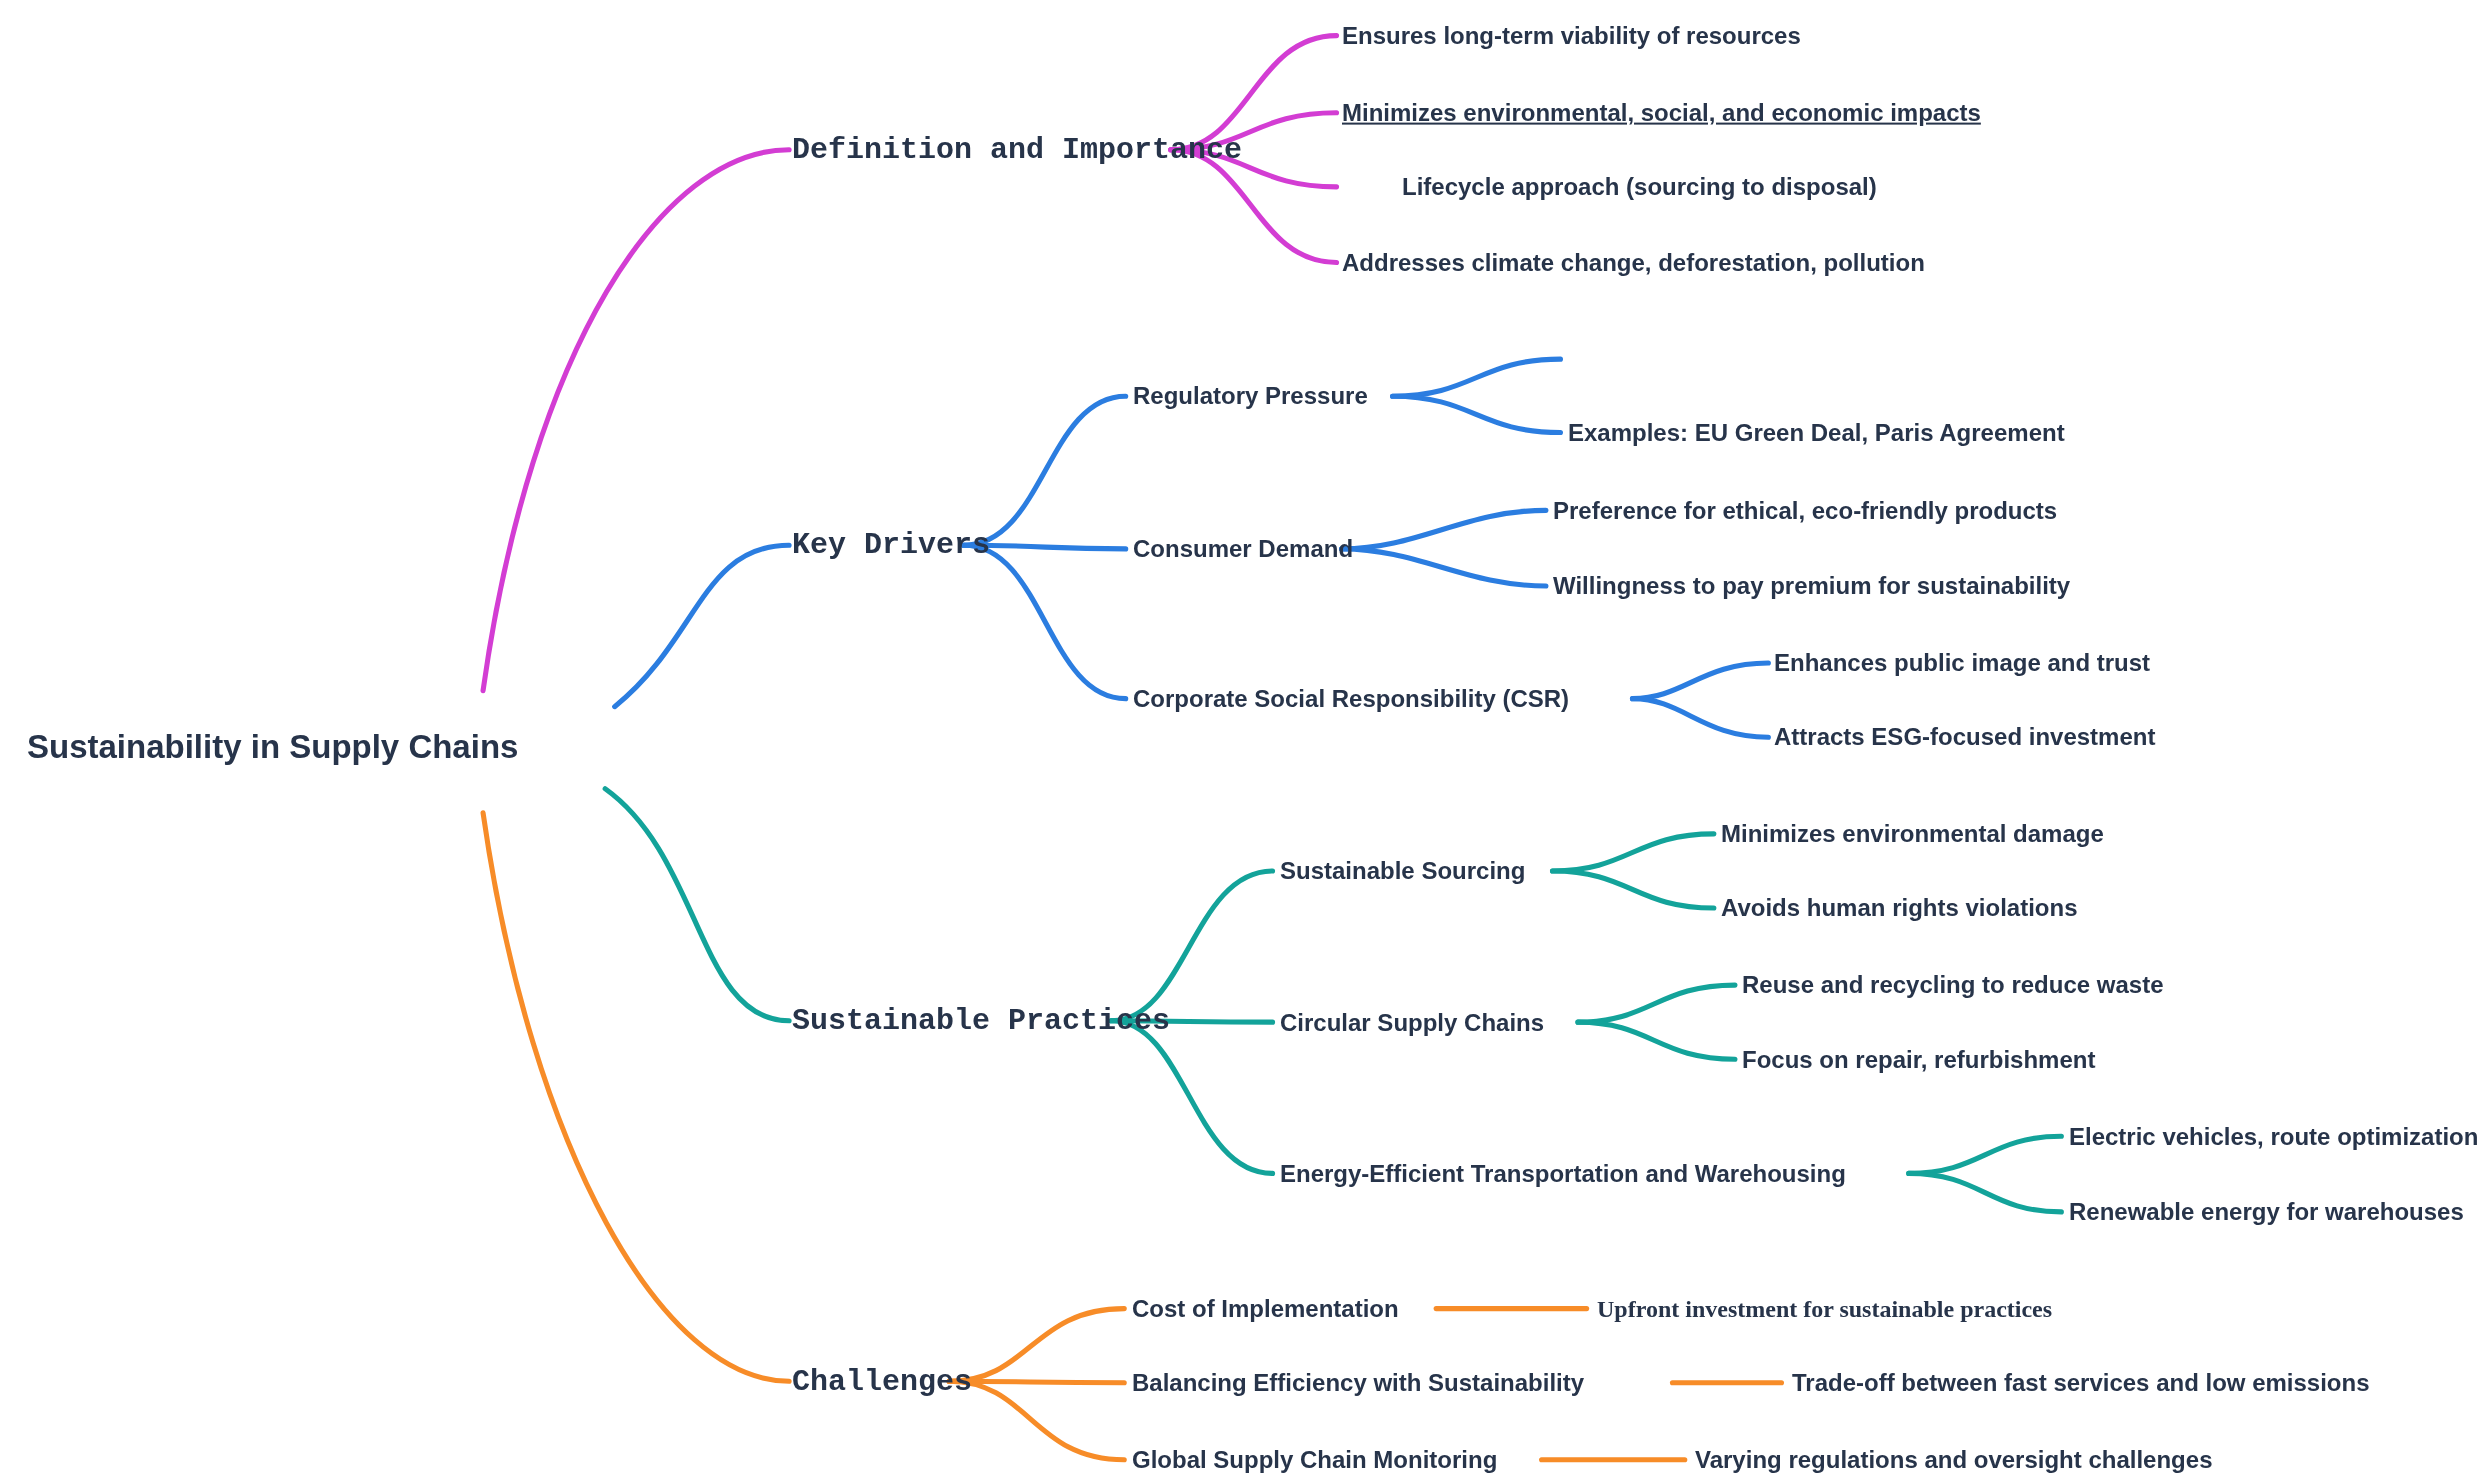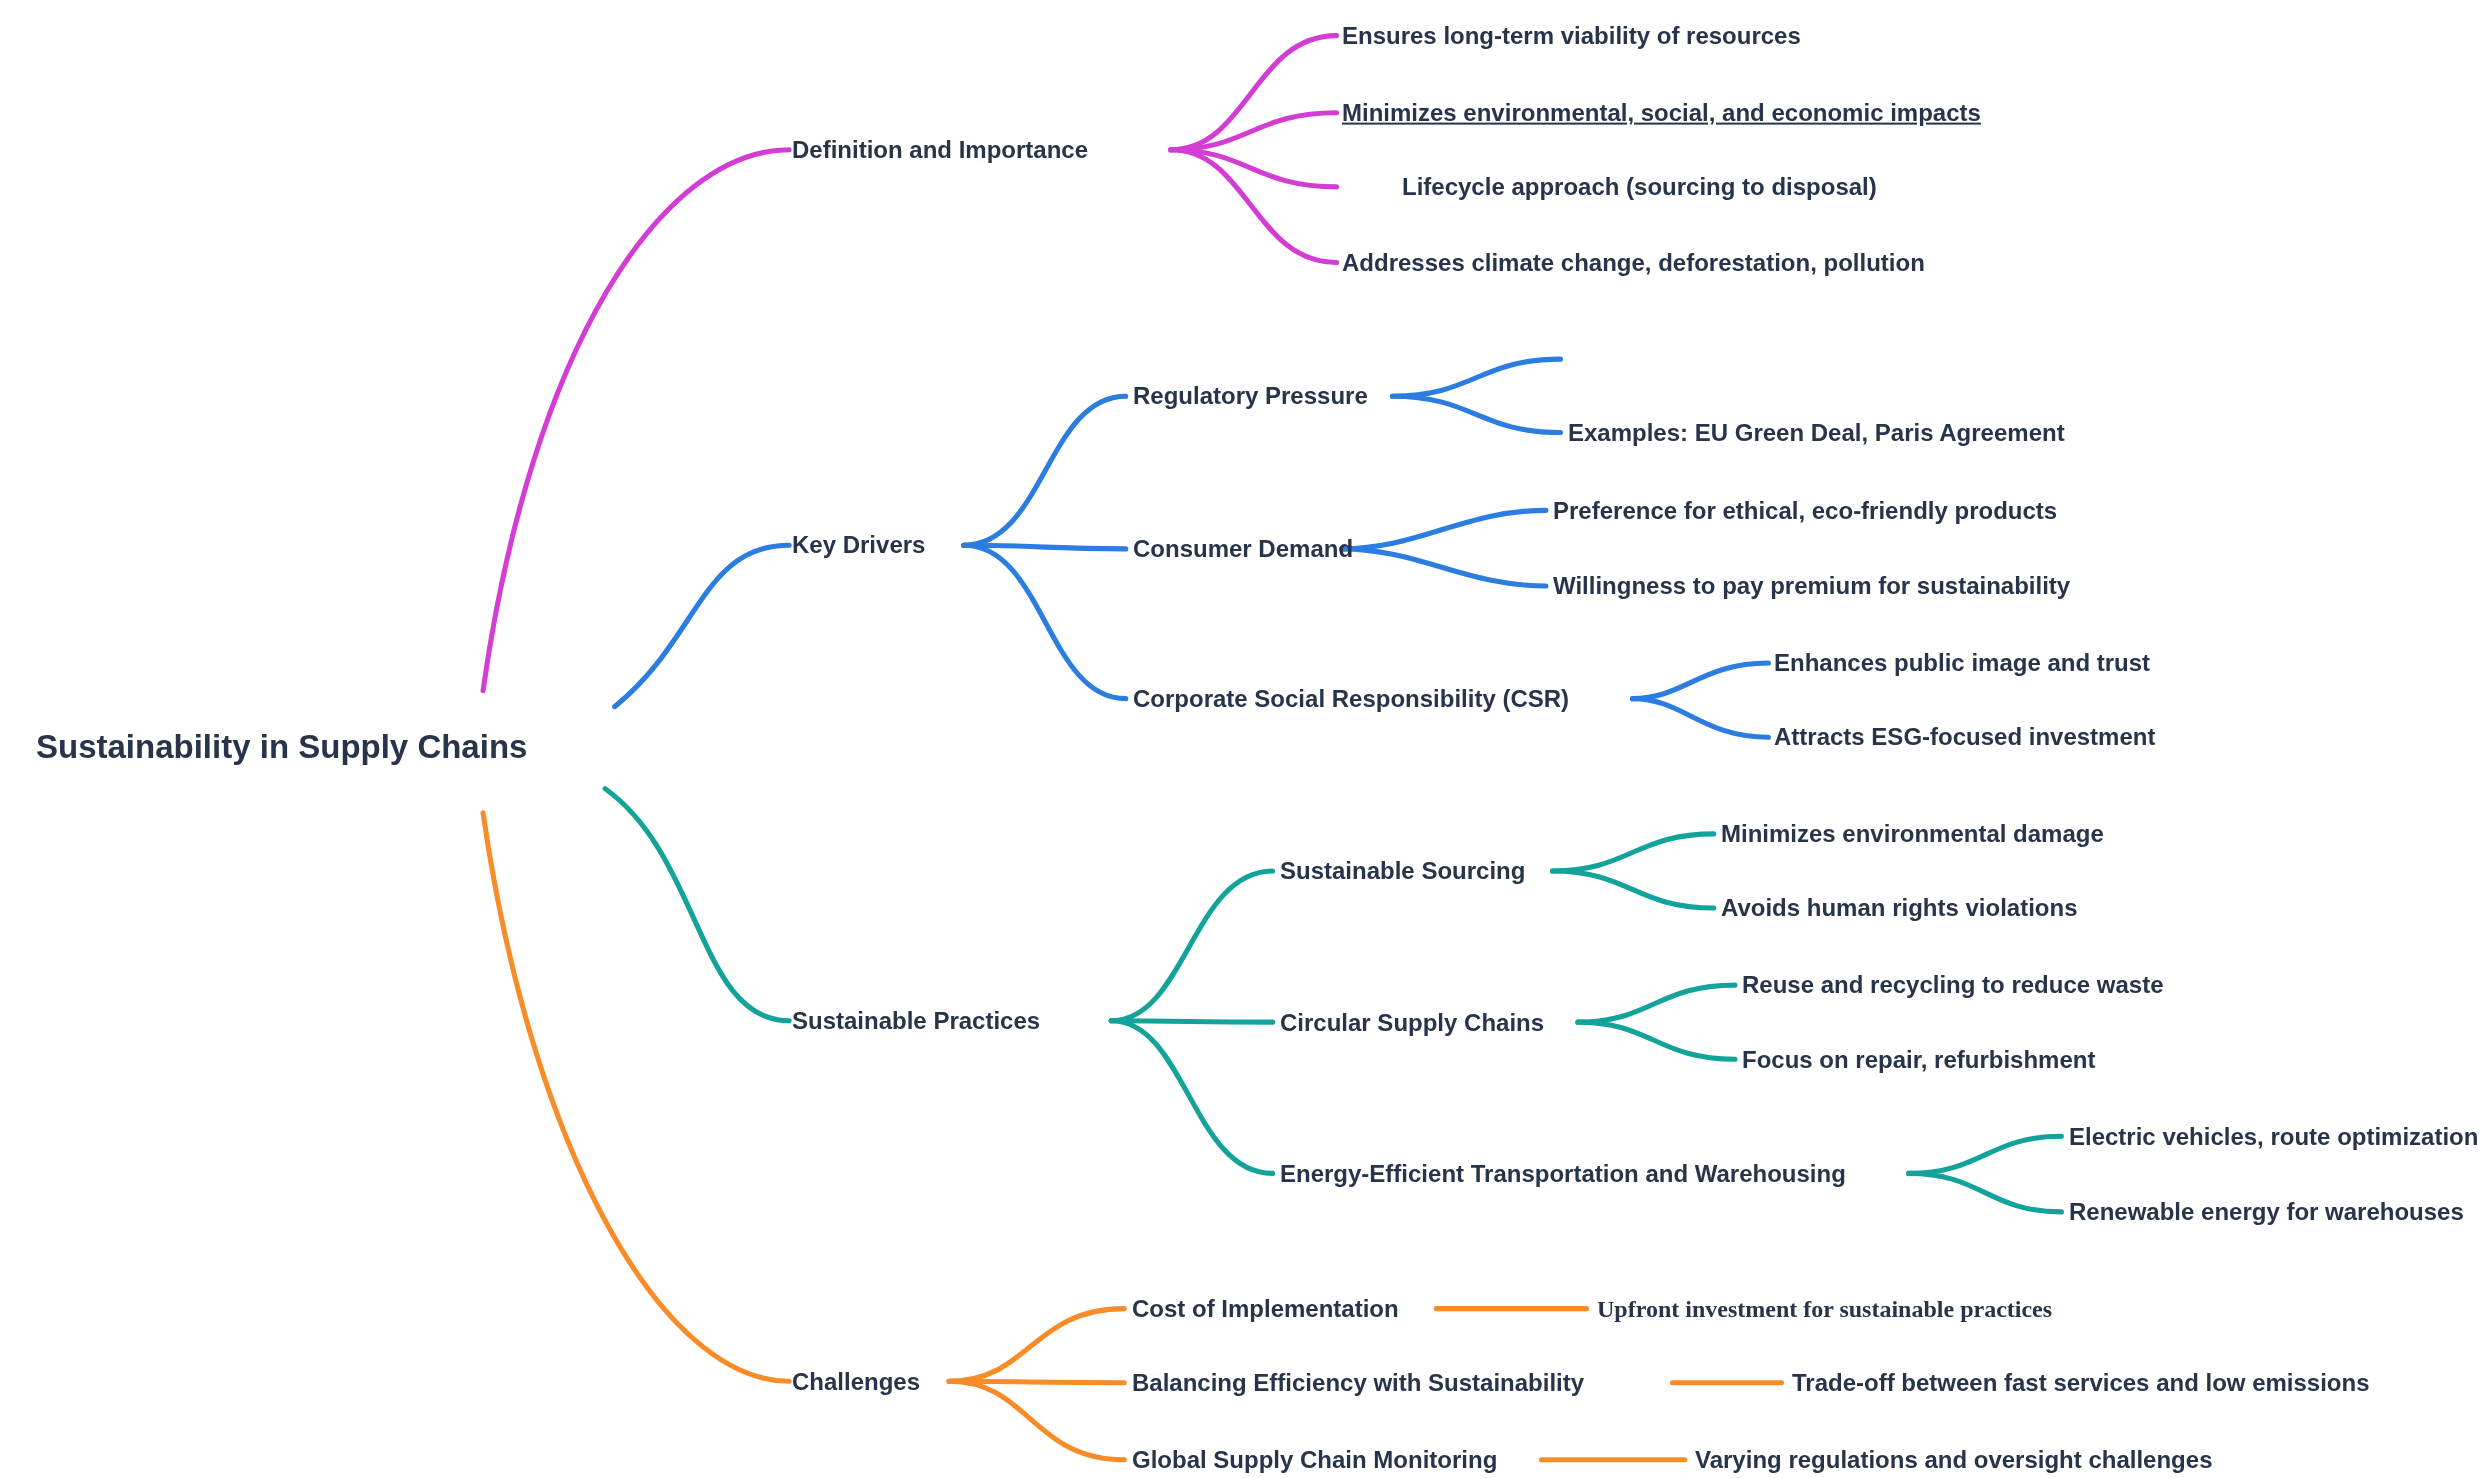--- a/index.html
+++ b/index.html
@@ -37,21 +37,22 @@
     white-space: nowrap;
     font-weight: bold;
     color: var(--text, #27344a);
     font-size: 24px;
     line-height: 1.2;
   }
   .root {
     font-size: 33px;
   }
   .branch {
-    font-size: 24px;
+    font-size: 30px;
+    font-family: Liberation Mono, monospace;
   }
 </style>
 </head>
 <body>
 
 <div class="canvas">
 
   <svg class="edges" viewBox="0 0 3420 2033" aria-hidden="true">
 
     <path class="e1" d="M 664 950 C 730 480 910 206 1085 206"></path>
@@ -92,21 +93,21 @@
 
     <path class="e4" d="M 1305 1900 C 1415 1900 1420 1800 1546 1800"></path>
     <path class="e4" d="M 1305 1900 C 1415 1900 1420 1902 1546 1902"></path>
     <path class="e4" d="M 1305 1900 C 1415 1900 1420 2008 1546 2008"></path>
 
     <path class="e4" d="M 1975 1800 L 2182 1800"></path>
     <path class="e4" d="M 2300 1902 L 2450 1902"></path>
     <path class="e4" d="M 2120 2008 L 2317 2008"></path>
   </svg>
 
-  <div class="node root" style="left:36px; top:747px;">Sustainability in Supply Chains</div>
+  <div class="node root" style="left:27px; top:747px;">Sustainability in Supply Chains</div>
 
   <div class="node branch" style="left:792px; top:150px;">Definition and Importance</div>
   <div class="node" style="left:1342px; top:36px;text-align:center;">Ensures long-term viability of resources</div>
   <div class="node" style="left:1342px; top:113px;text-decoration:underline;">Minimizes environmental, social, and economic impacts</div>
   <div class="node" style="left:1402px; top:187px;">Lifecycle approach (sourcing to disposal)</div>
   <div class="node" style="left:1342px; top:263px;">Addresses climate change, deforestation, pollution</div>
 
   <div class="node branch" style="left:792px; top:545px;">Key Drivers</div>
   <div class="node" style="left:1133px; top:396px;">Regulatory Pressure</div>
   <div class="node" style="left:1568px; top:433px;">Examples: EU Green Deal, Paris Agreement</div>

